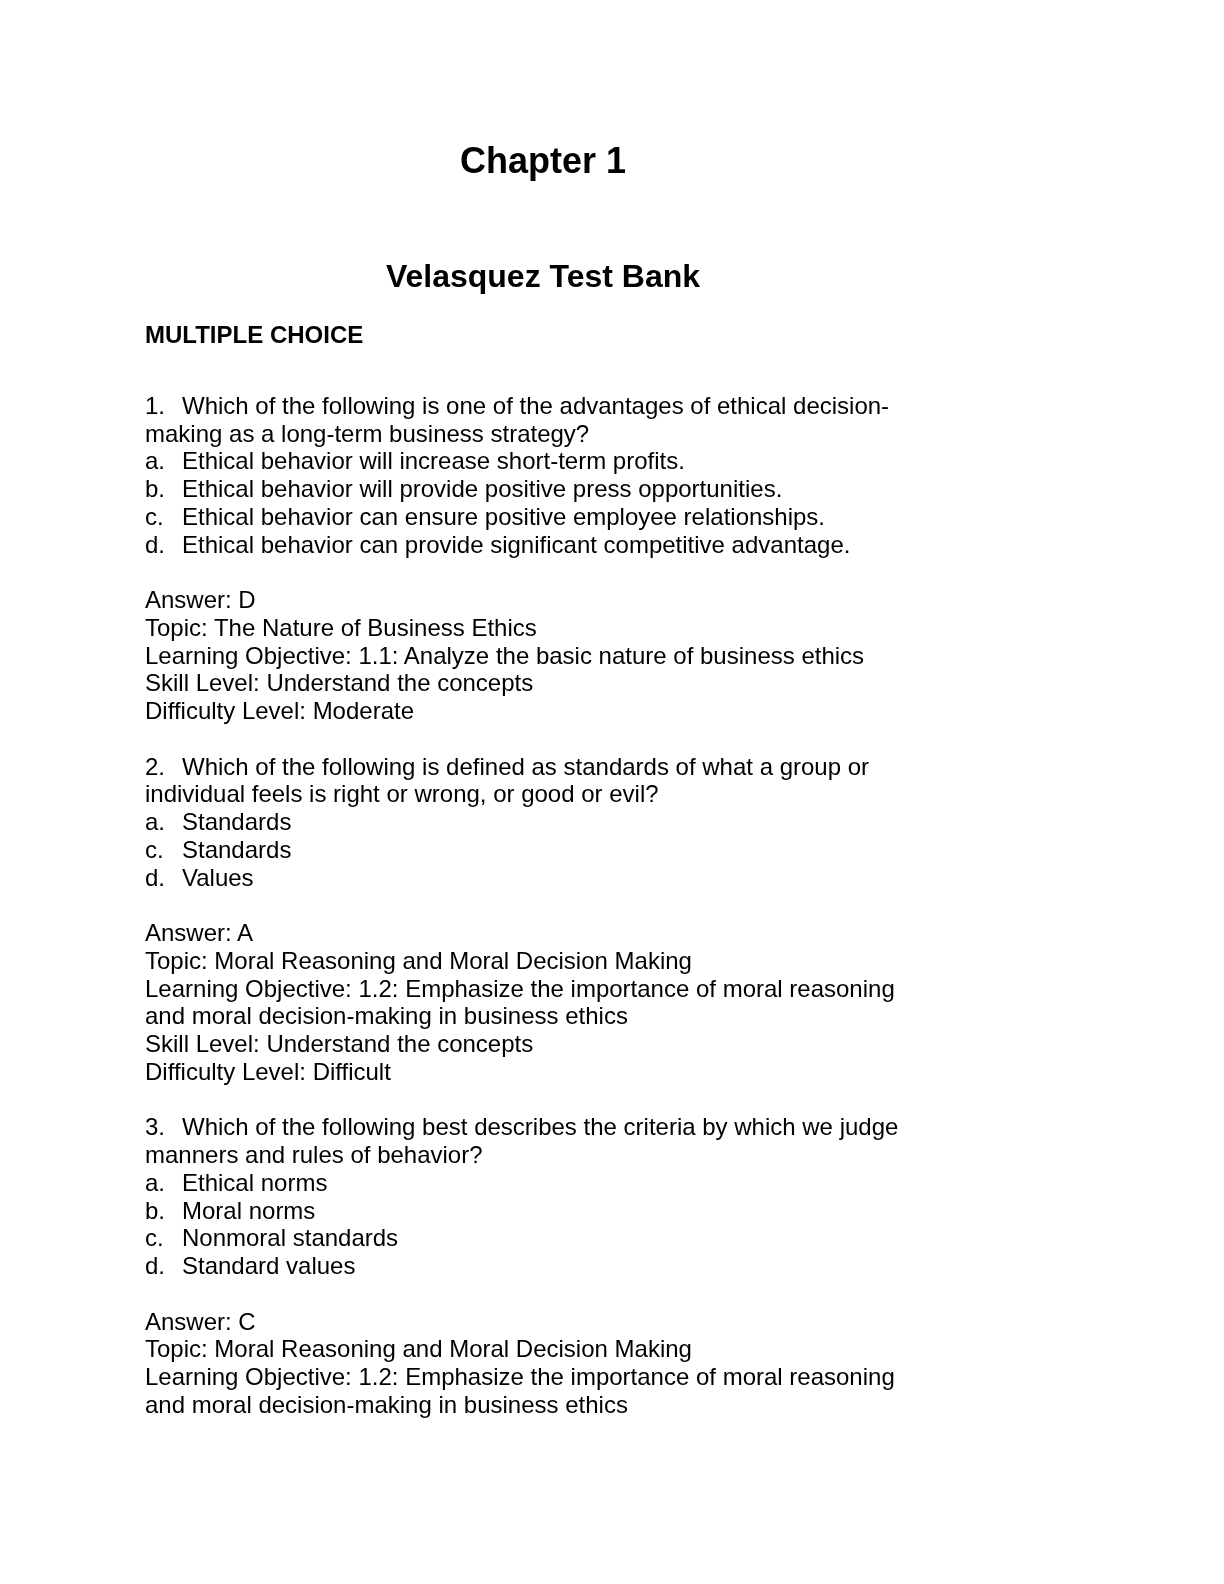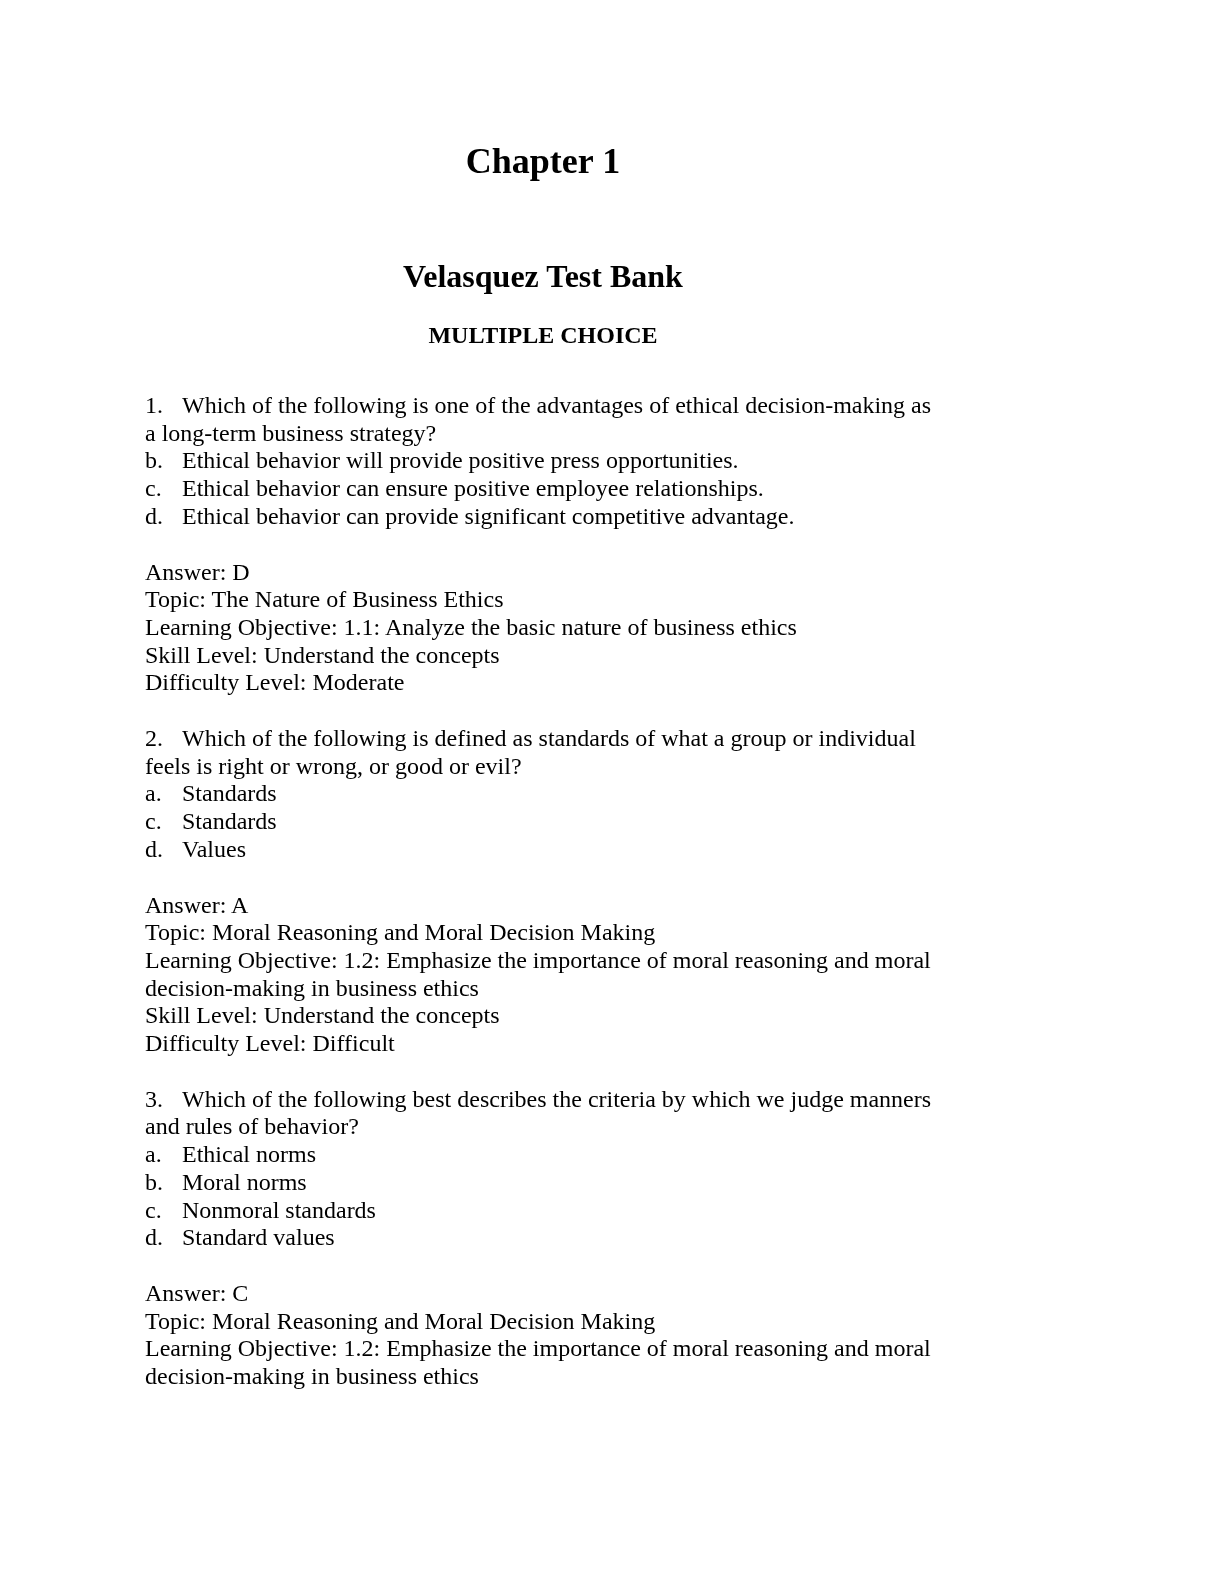--- a/index.html
+++ b/index.html
@@ -4,21 +4,21 @@
 <style>
   html, body { margin: 0; padding: 0; background: #ffffff; }
   .page {
     position: relative;
     width: 1085px;
     height: 1584px;
     box-sizing: border-box;
     padding: 140px 144px 0 145px;
     background: #ffffff;
     color: #000000;
-    font-family: Liberation Serif, serif;
+    font-family: Liberation Sans, sans-serif;
     font-size: 24px;
     line-height: 27.7px;
     overflow: hidden;
   }
   p { margin: 0; }
   .chapter-title {
     font-size: 36px;
     line-height: 42px;
     font-weight: bold;
     text-align: center;
@@ -29,38 +29,38 @@
     line-height: 37px;
     font-weight: bold;
     text-align: center;
     margin: 76px 0 0 0;
   }
   .section-heading {
     font-size: 24px;
     line-height: 28px;
     font-weight: bold;
     margin: 26px 0 0 0;
-    text-align: center;
   }
   .question { margin-top: 28px; }
   .question.first { margin-top: 43px; }
   .meta-block { margin-top: 28px; }
   .lead { display: inline-block; width: 37px; }
 </style>
 </head>
 <body>
 
 <div class="page">
 
   <h1 class="chapter-title">Chapter 1</h1>
   <h2 class="doc-subtitle">Velasquez Test Bank</h2>
   <h3 class="section-heading">MULTIPLE CHOICE</h3>
 
   <div class="question first">
     <p><span class="lead">1.</span><span>Which of the following is one of the advantages of ethical decision-making as a long-term business strategy?</span></p>
+    <p><span class="lead">a.</span><span>Ethical behavior will increase short-term profits.</span></p>
     <p><span class="lead">b.</span><span>Ethical behavior will provide positive press opportunities.</span></p>
     <p><span class="lead">c.</span><span>Ethical behavior can ensure positive employee relationships.</span></p>
     <p><span class="lead">d.</span><span>Ethical behavior can provide significant competitive advantage.</span></p>
   </div>
   <div class="meta-block">
     <p>Answer: D</p>
     <p>Topic: The Nature of Business Ethics</p>
     <p>Learning Objective: 1.1: Analyze the basic nature of business ethics</p>
     <p>Skill Level: Understand the concepts</p>
     <p>Difficulty Level: Moderate</p>

